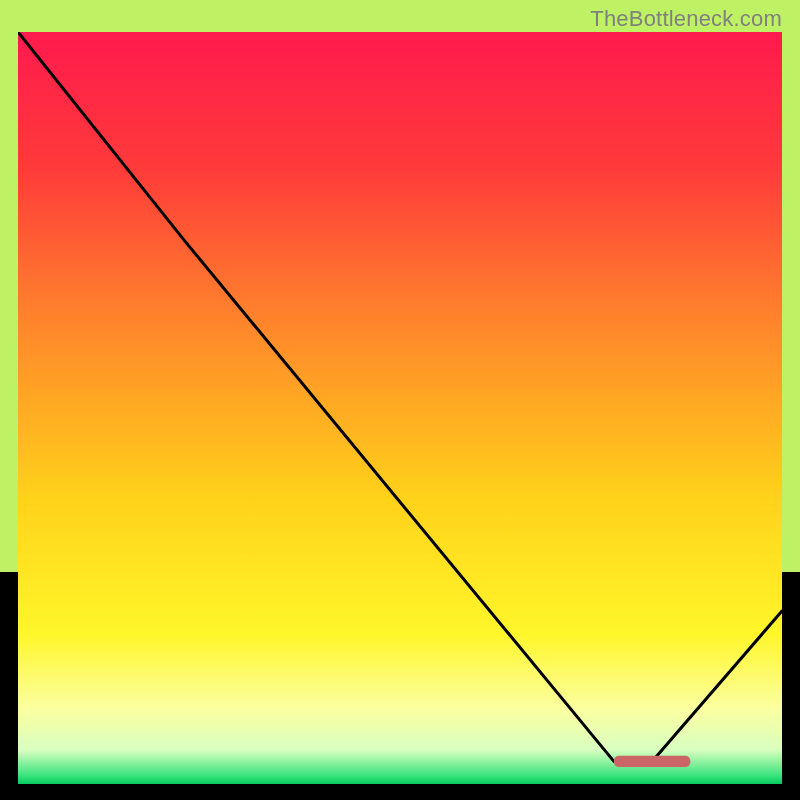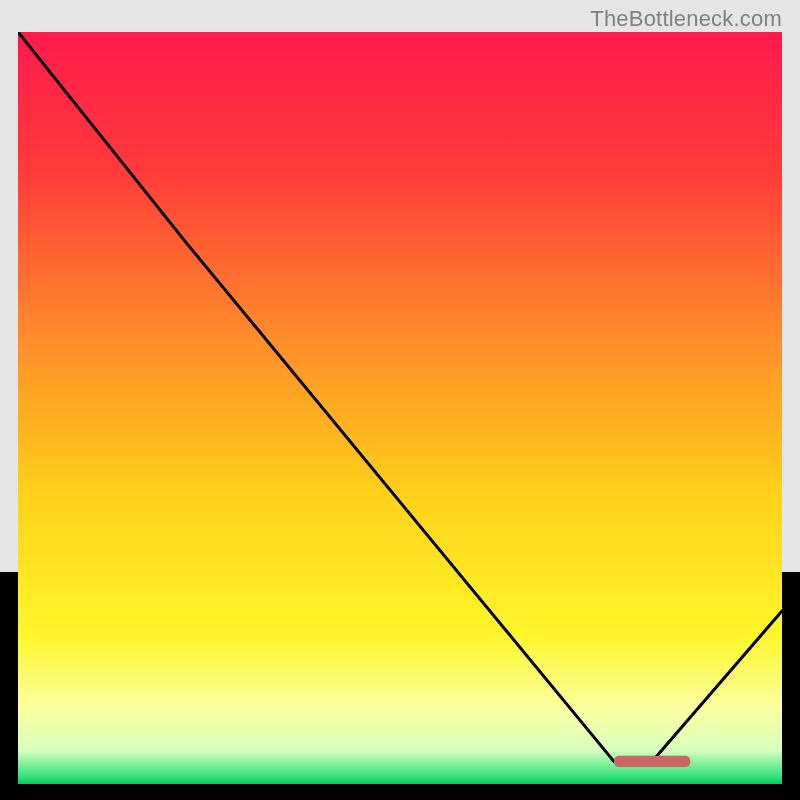--- a/index.html
+++ b/index.html
@@ -8,21 +8,21 @@
     width: 800px;
     height: 800px;
     background: #000;
     font-family: Arial, Helvetica, sans-serif;
     overflow: hidden;
   }
   .frame {
     position: relative;
     width: 800px;
     height: 572px;
-    background: #e5e5e5;
+    background: #bef264;
   }
   .watermark {
     position: absolute;
     top: 6px;
     right: 18px;
     color: #808080;
     font-size: 22px;
     letter-spacing: 0.2px;
     font-weight: 400;
   }

